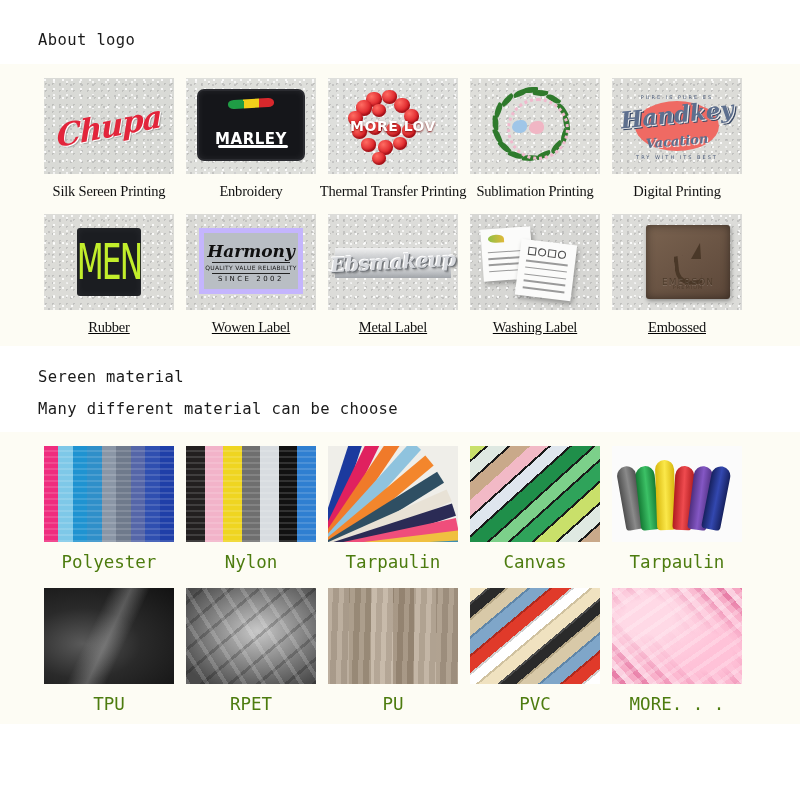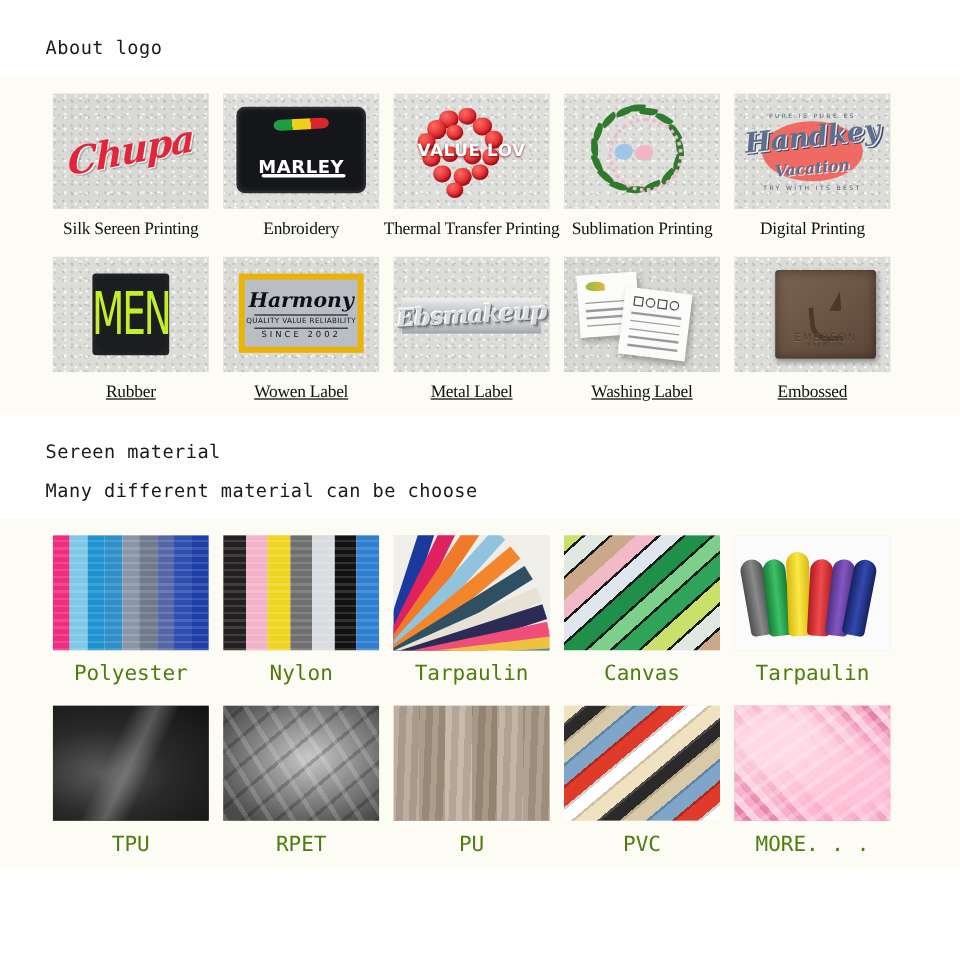--- a/index.html
+++ b/index.html
@@ -220,21 +220,21 @@
     font-family: "DejaVu Sans", sans-serif;
     font-weight: normal; font-size: 34px;
     color: #c2ee2b; letter-spacing: -2px;
     transform: translate(-50%,-50%) scaleY(1.45) scaleX(.92);
   }
 
   
   .a-harm { background: #dadad6; }
   .a-harm .frame {
     position: absolute; left: 13px; top: 14px; right: 13px; bottom: 16px;
-    background: #eab308; padding: 5px; box-sizing: border-box;
+    background: #c4b5fd; padding: 5px; box-sizing: border-box;
   }
   .a-harm .inner {
     position: relative; width: 100%; height: 100%;
     background: #b9bec4; box-sizing: border-box;
   }
   .a-harm .hname {
     position: absolute; left: 0; right: 0; top: 14%;
     text-align: center;
     font-family: "DejaVu Serif", serif; font-style: italic; font-weight: bold;
     font-size: 17px; color: #101010;
@@ -391,21 +391,21 @@
               <i class="b" style="left:76px;top:31px;width:15px;height:15px;"></i>
               <i class="b" style="left:24px;top:47px;width:15px;height:14px;"></i>
               <i class="b" style="left:40px;top:44px;width:14px;height:13px;"></i>
               <i class="b" style="left:58px;top:45px;width:15px;height:14px;"></i>
               <i class="b" style="left:74px;top:46px;width:14px;height:14px;"></i>
               <i class="b" style="left:33px;top:60px;width:15px;height:14px;"></i>
               <i class="b" style="left:50px;top:62px;width:15px;height:15px;"></i>
               <i class="b" style="left:65px;top:59px;width:14px;height:13px;"></i>
               <i class="b" style="left:44px;top:74px;width:14px;height:13px;"></i>
             </div>
-            <div class="txt">VALUE LOV</div>
+            <div class="txt">MORE LOV</div>
           </div>
           <div class="cap cap-logo">Thermal Transfer Printing</div>
         </div>
 
         <div class="cell cell-logo">
           <div class="thumb thumb-logo a-wreath">
             <div class="fab"></div>
             <div>
               <i class="leaf" style="left:63px;top:12px;transform:rotate(10deg);"></i>
               <i class="leaf" style="left:76px;top:18px;transform:rotate(35deg);"></i>

